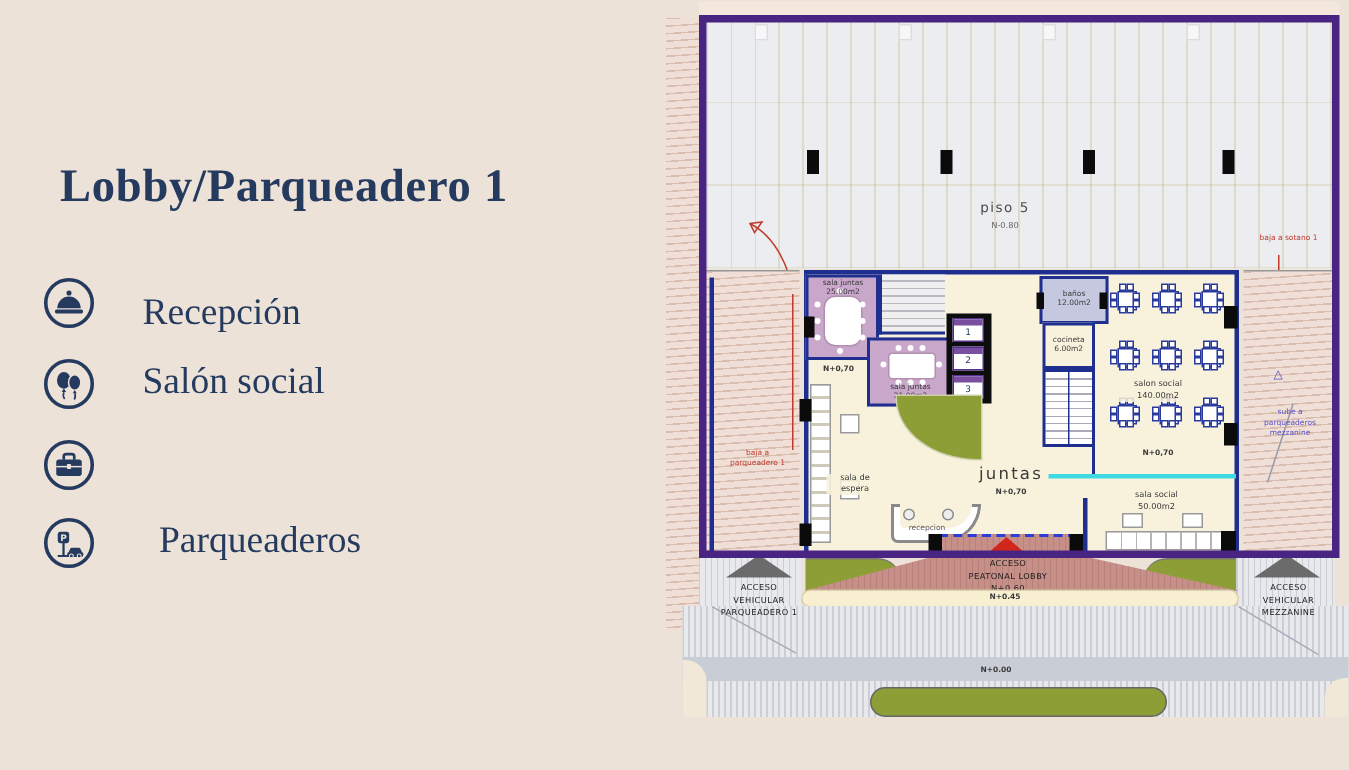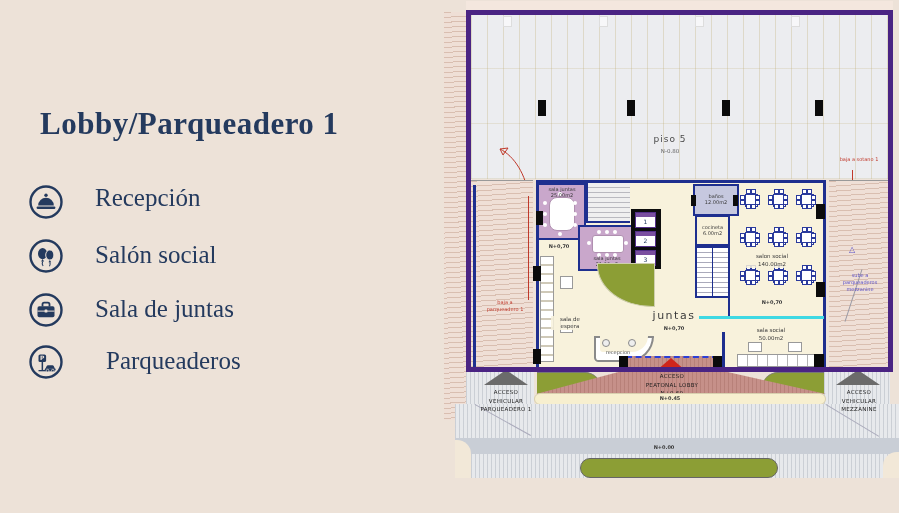--- a/index.html
+++ b/index.html
@@ -54,21 +54,21 @@
 
   <div class="abs" style="left:28px;top:184px;width:380px;height:38px;">
     <span class="abs icon-circle" style="left:0;top:0;">
       <svg width="36" height="36" viewBox="0 0 36 36">
         <circle cx="18" cy="18" r="15.5" fill="none" stroke="#243A5E" stroke-width="2.4"></circle>
         <circle cx="18" cy="11.3" r="1.7" fill="#243A5E"></circle>
         <path d="M10.2 21.5a7.8 7.8 0 0 1 15.6 0z" fill="#243A5E"></path>
         <rect x="8.6" y="22.4" width="18.8" height="2.6" rx="1.2" fill="#243A5E"></rect>
       </svg>
     </span>
-    <span class="abs feat-label" style="left:67px;top:0;">Recepción</span>
+    <span class="abs feat-label" style="left:67px;top:11px;">Recepción</span>
   </div>
 
   <div class="abs" style="left:28px;top:238px;width:380px;height:38px;">
     <span class="abs icon-circle" style="left:0;top:0;">
       <svg width="36" height="36" viewBox="0 0 36 36">
         <circle cx="18" cy="18" r="15.5" fill="none" stroke="#243A5E" stroke-width="2.4"></circle>
         <ellipse cx="14.6" cy="15.6" rx="4.6" ry="5.6" fill="#243A5E"></ellipse>
         <path d="M14.6 21l-1.5 2.4h3z" fill="#243A5E"></path>
         <path d="M14.6 23.5q-1 2.5 .5 4.5" stroke="#243A5E" stroke-width="1.1" fill="none"></path>
         <ellipse cx="21.8" cy="17" rx="4.1" ry="5.1" fill="#243A5E" stroke="#EDE2D8" stroke-width="1"></ellipse>
@@ -82,21 +82,20 @@
   <div class="abs" style="left:28px;top:292px;width:380px;height:38px;">
     <span class="abs icon-circle" style="left:0;top:0;">
       <svg width="36" height="36" viewBox="0 0 36 36">
         <circle cx="18" cy="18" r="15.5" fill="none" stroke="#243A5E" stroke-width="2.4"></circle>
         <path d="M14.5 14.5v-2.2a1.6 1.6 0 0 1 1.6-1.6h3.8a1.6 1.6 0 0 1 1.6 1.6v2.2" fill="none" stroke="#243A5E" stroke-width="1.8"></path>
         <rect x="9.5" y="14.3" width="17" height="11" rx="1.8" fill="#243A5E"></rect>
         <rect x="9.5" y="18.6" width="17" height="1" fill="#EDE2D8"></rect>
         <rect x="16.6" y="17.4" width="2.8" height="3.2" rx="0.6" fill="#EDE2D8"></rect>
       </svg>
     </span>
-    <span class="abs feat-label" style="left:67px;top:3px;">Sala de juntas</span>
   </div>
 
   <div class="abs" style="left:28px;top:344px;width:380px;height:38px;">
     <span class="abs icon-circle" style="left:0;top:0;">
       <svg width="36" height="36" viewBox="0 0 36 36">
         <circle cx="18" cy="18" r="15.5" fill="none" stroke="#243A5E" stroke-width="2.4"></circle>
         <rect x="10.5" y="10.5" width="7.6" height="7.6" rx="1.6" fill="#243A5E"></rect>
         <text x="14.3" y="16.4" font-size="6" font-weight="bold" fill="#EDE2D8" text-anchor="middle" font-family="DejaVu Sans,sans-serif">P</text>
         <rect x="13.6" y="18" width="1.5" height="8.6" fill="#243A5E"></rect>
         <rect x="10.5" y="26" width="16.5" height="1.3" fill="#243A5E"></rect>

